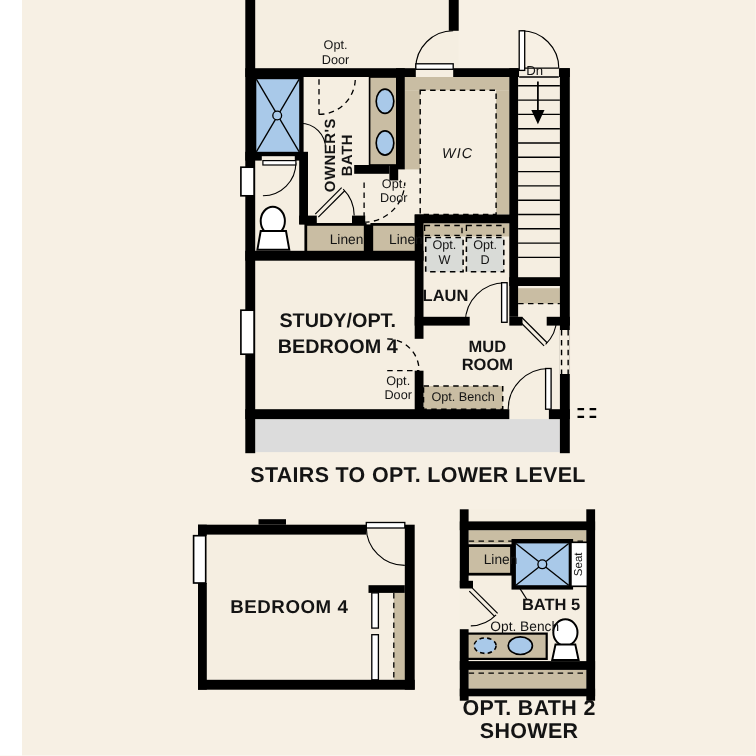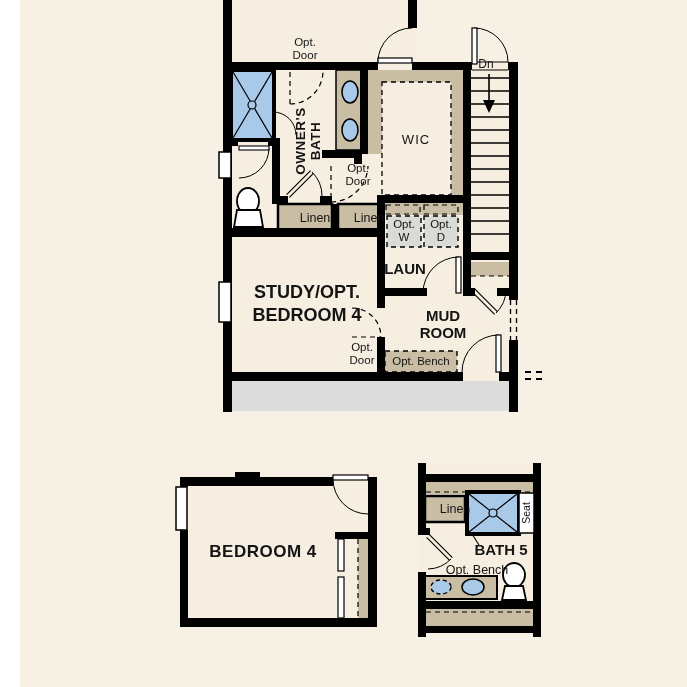--- a/index.html
+++ b/index.html
@@ -230,39 +230,42 @@
       <ellipse cx="494" cy="575" rx="11" ry="12"></ellipse>
       <polygon points="485,586 503,586 506,600 482,600"></polygon>
     </g>
   </g>
 </svg>
 
 <div class="lbl sm" style="left:285px;top:49px;">Opt.
 Door</div>
 <div class="lbl owners rot" style="left:288px;top:141px;">OWNER'S
 BATH</div>
-<div class="lbl wic" style="left:396px;top:140px;">WIC</div>
+<div class="lbl wic" style="left:396px;top:140px;font-style:italic;">WIC</div>
 <div class="lbl dn" style="left:466px;top:65px;">Dn</div>
 <div class="lbl sm" style="left:338px;top:175px;">Opt.
 Door</div>
 <div class="lbl md" style="left:285px;top:218px;">Linen</div>
 <div class="lbl md" style="left:339px;top:218px;">Linen</div>
 <div class="lbl sm" style="left:384px;top:231px;">Opt.
 W</div>
 <div class="lbl sm" style="left:421px;top:231px;">Opt.
 D</div>
 <div class="lbl bold15" style="left:385px;top:269px;">LAUN</div>
 <div class="lbl bold18" style="left:287px;top:303px;">STUDY/OPT.
 BEDROOM 4</div>
 <div class="lbl bold15" style="left:423px;top:324px;">MUD
 ROOM</div>
 <div class="lbl sm" style="left:342px;top:354px;">Opt.
 Door</div>
 <div class="lbl sm" style="left:401px;top:362px;">Opt. Bench</div>
+<div class="lbl caption" style="left:360px;top:433px;">STAIRS TO OPT. LOWER LEVEL</div>
 
 <div class="lbl bold17" style="left:243px;top:552px;">BEDROOM 4</div>
 
 <div class="lbl md" style="left:425px;top:509px;">Linen</div>
 <div class="lbl seat rot" style="left:506px;top:513px;">Seat</div>
 <div class="lbl bold15" style="left:481px;top:550px;">BATH 5</div>
 <div class="lbl md" style="left:447px;top:570px;">Opt. Bench</div>
+<div class="lbl caption" style="left:461px;top:655px;">OPT. BATH 2
+SHOWER</div>
 
 </div>
 
 </body></html>

